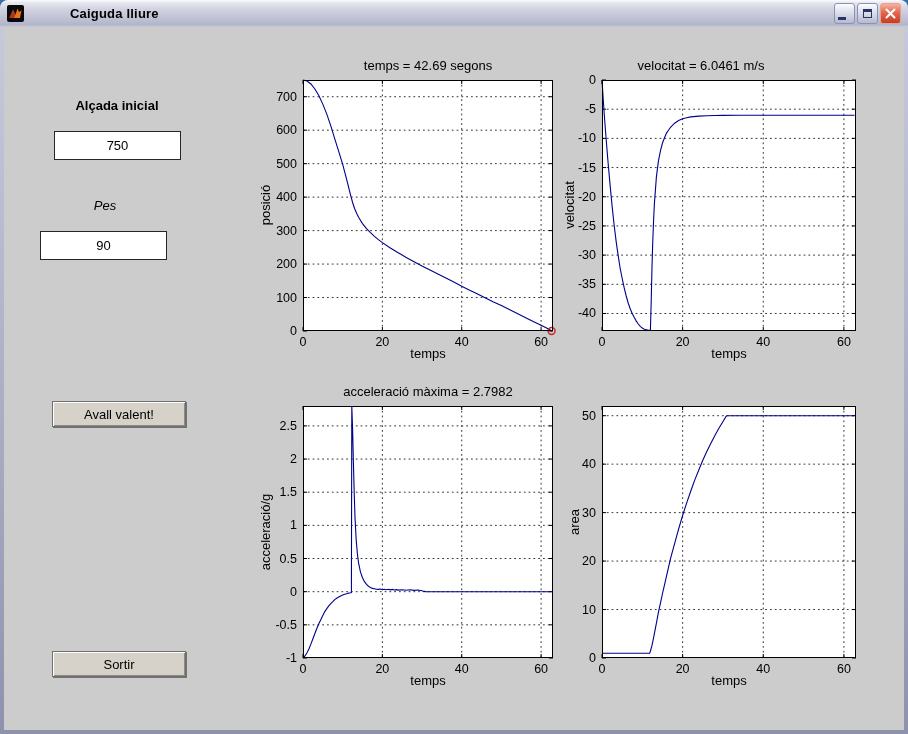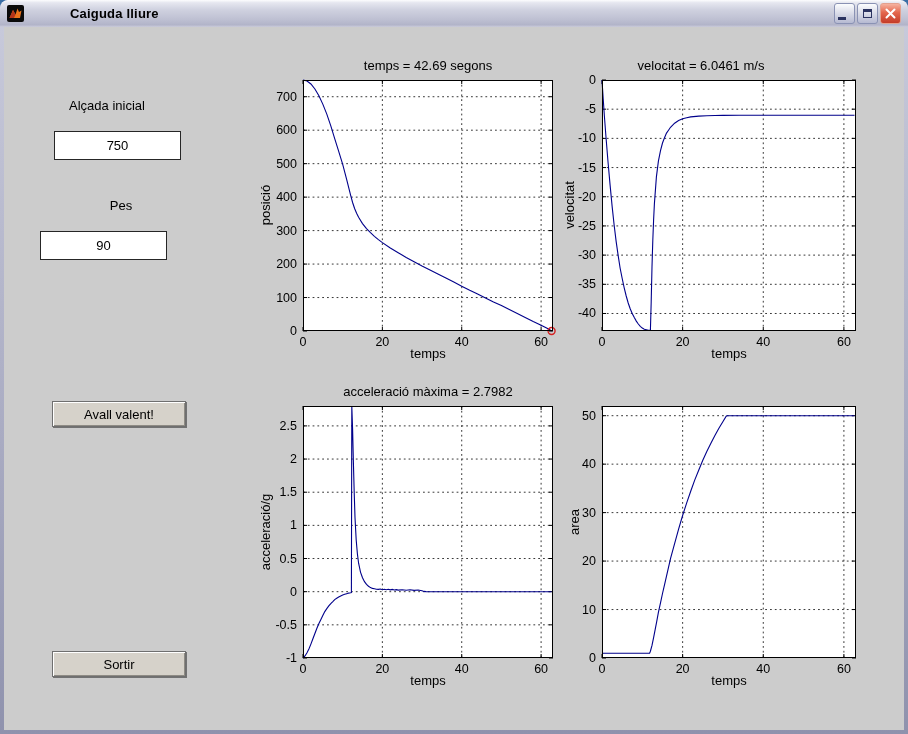--- a/index.html
+++ b/index.html
@@ -78,23 +78,23 @@
       <div class="cap-btn close">
         <svg width="11" height="11" viewBox="0 0 11 11">
           <path d="M1.5 1.5 L9.5 9.5 M9.5 1.5 L1.5 9.5" stroke="#ffffff" stroke-width="2" stroke-linecap="round"></path>
         </svg>
       </div>
     </div>
   </div>
 
   <div class="client">
 
-    <div class="ctl-label" style="left:10px;top:71px;">Alçada inicial</div>
+    <div class="ctl-label" style="left:20px;top:71px;font-weight:bold;">Alçada inicial</div>
     <input class="ctl-input" style="left: 50px; top: 104px;" value="750">
-    <div class="ctl-label" style="left:24px;top:171px;">Pes</div>
+    <div class="ctl-label" style="left:8px;top:171px;font-style:italic;">Pes</div>
     <input class="ctl-input" style="left: 36px; top: 204px;" value="90">
     <button class="pbtn" style="left:48px;top:374px;">Avall valent!</button>
     <button class="pbtn" style="left:48px;top:624px;">Sortir</button>
 
     <div class="plot-title" style="left:299px;top:31px;width:250px;">temps = 42.69 segons</div>
     <div class="ax-label ylab" style="left:202px;top:170px;width:120px;height:16px;">posició</div>
     <div class="axes" style="left:299px;top:53px;width:250px;height:251px;">
         <svg width="250" height="251">
           <rect x="0" y="0" width="250" height="251" fill="#ffffff"></rect>
           <line x1="79.36507936507937" y1="0" x2="79.36507936507937" y2="251" stroke="#383838" stroke-width="1" stroke-dasharray="1.8 3"></line>

